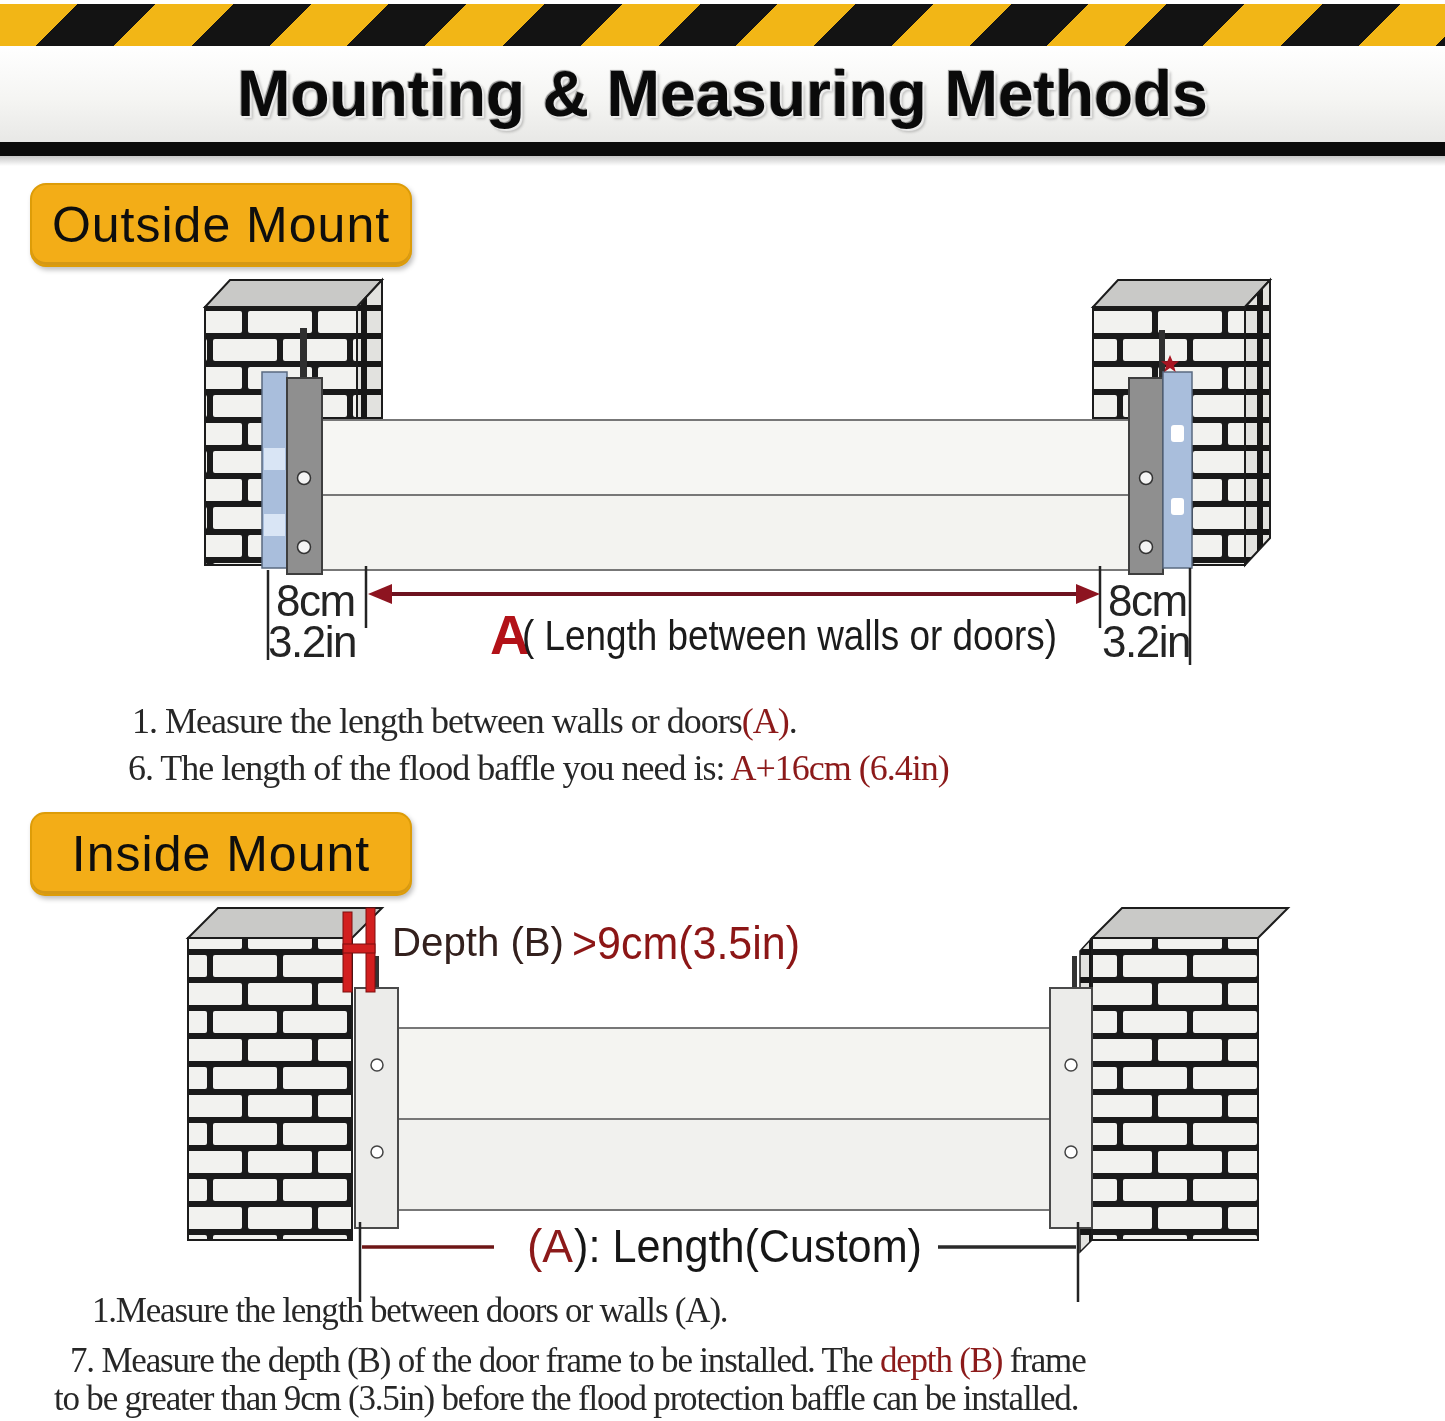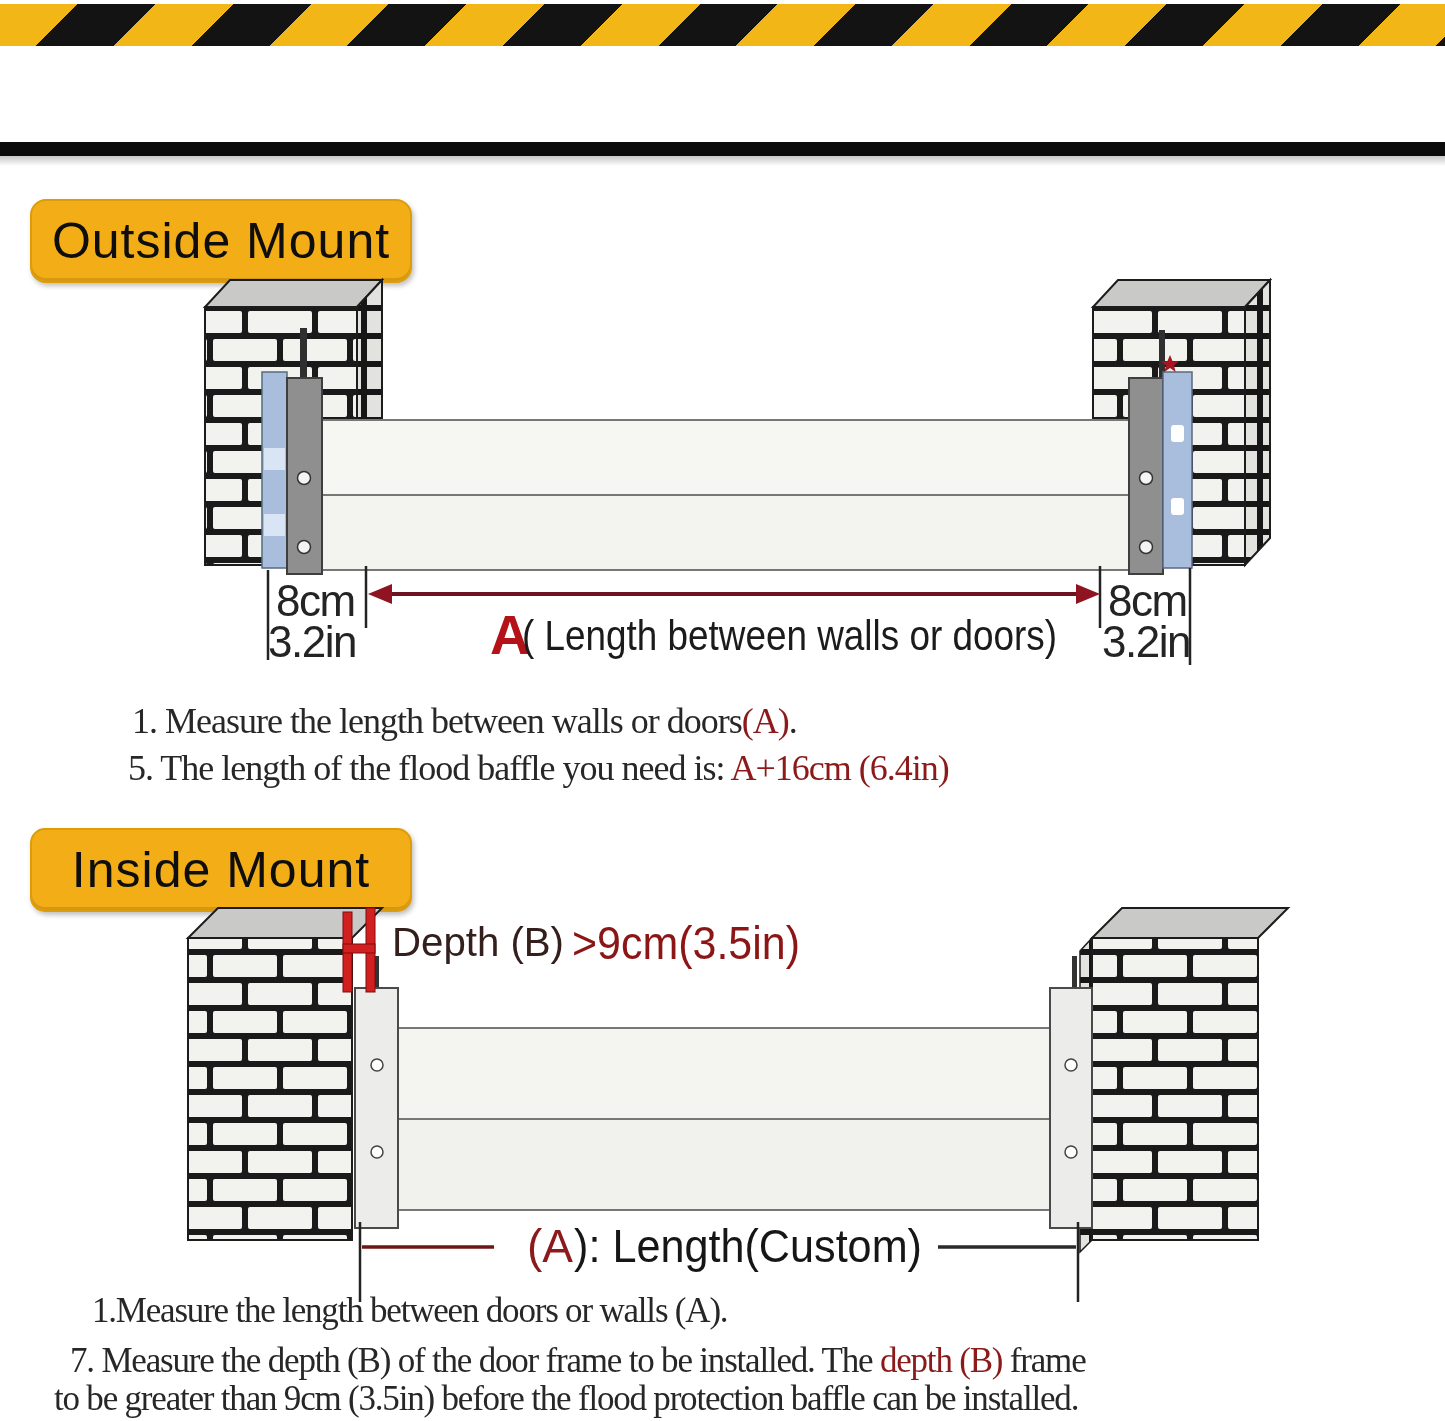--- a/index.html
+++ b/index.html
@@ -16,21 +16,21 @@
   .titleband h1{margin:0;font-size:64px;font-weight:bold;color:#0a0a0a;letter-spacing:0px;
                 text-shadow:2px 2px 1px rgba(255,255,255,.75),-1px -1px 1px rgba(0,0,0,.45),3px 3px 3px rgba(0,0,0,.25);}
   .blackbar{position:absolute;left:0;top:142px;width:1445px;height:14px;background:#0b0b0b;}
   .barshadow{position:absolute;left:0;top:156px;width:1445px;height:10px;
              background:linear-gradient(180deg,#c6c6c6,#ffffff);}
 
   
   .pill{position:absolute;left:30px;width:378px;height:80px;background:#f3ad17;
         border:2px solid #dd9c08;border-radius:16px;display:flex;align-items:center;justify-content:center;
         font-size:50px;color:#0e0e0e;letter-spacing:1px;
-        box-shadow:2px 3px 5px rgba(0,0,0,.25), inset 0 -3px 0 rgba(0,0,0,.12);margin-top:16px;}
+        box-shadow:2px 3px 5px rgba(0,0,0,.25), inset 0 -3px 0 rgba(0,0,0,.12);}
   .pill-outside{top:183px;}
   .pill-inside{top:812px;border-radius:15px;}
 
   
   svg.diagram{position:absolute;left:0;}
   svg text{font-family:"Liberation Sans",sans-serif;}
   .dim{font-size:44px;fill:#242424;letter-spacing:-1.5px;}
   .spanA{font-size:55px;font-weight:bold;fill:#b21218;}
   .spanlabel{font-size:42px;fill:#1b1b1b;}
   .depthlabel{font-size:41px;fill:#33201d;}
@@ -43,20 +43,23 @@
   .instr-line .em{color:#8c1a1a;}
   .instr2 .instr-line{font-size:35px;letter-spacing:-1.2px;}
 </style>
 </head>
 <body>
 
 <div class="page">
 
   <header class="banner">
     <div class="stripes"></div>
+    <div class="titleband">
+      <h1>Mounting &amp; Measuring Methods</h1>
+    </div>
     <div class="blackbar"></div>
     <div class="barshadow"></div>
   </header>
 
   <div class="pill pill-outside">
     <span>Outside Mount</span>
   </div>
 
   <svg class="diagram" style="top:268px" width="1445" height="410" viewBox="0 268 1445 410">
     <defs>
@@ -132,21 +135,21 @@
     <text class="dim" x="1102" y="657">3.2in</text>
     <text class="spanA" x="490" y="654">A</text>
     <text class="spanlabel" x="522" y="650" textLength="535" lengthAdjust="spacingAndGlyphs">( Length between walls or doors)</text>
   </svg>
 
   <div class="instr1">
     <div class="instr-line" style="left:132px;top:700px">
       <span>1. Measure the length between walls or doors</span><span class="em">(A)</span><span>.</span>
     </div>
     <div class="instr-line" style="left:128px;top:747px">
-      <span>5. The length of the flood baffle you need is: </span><span class="em">A+16cm (6.4in)</span><span></span>
+      <span>6. The length of the flood baffle you need is: </span><span class="em">A+16cm (6.4in)</span><span></span>
     </div>
   </div>
 
   <div class="pill pill-inside">
     <span>Inside Mount</span>
   </div>
 
   <svg class="diagram" style="top:895px" width="1445" height="412" viewBox="0 895 1445 412">
     <defs>
       <pattern id="bk2" width="70" height="56" patternUnits="userSpaceOnUse">

